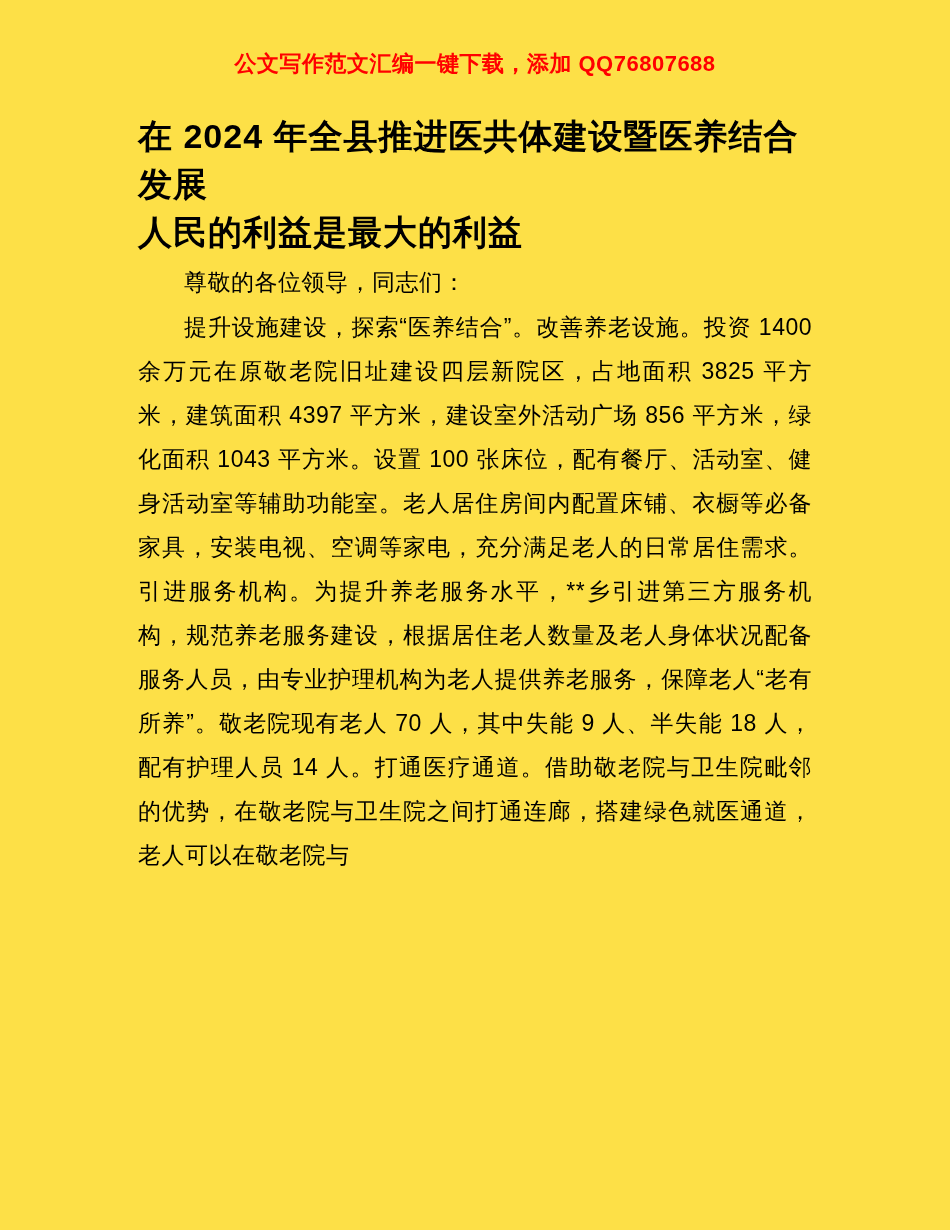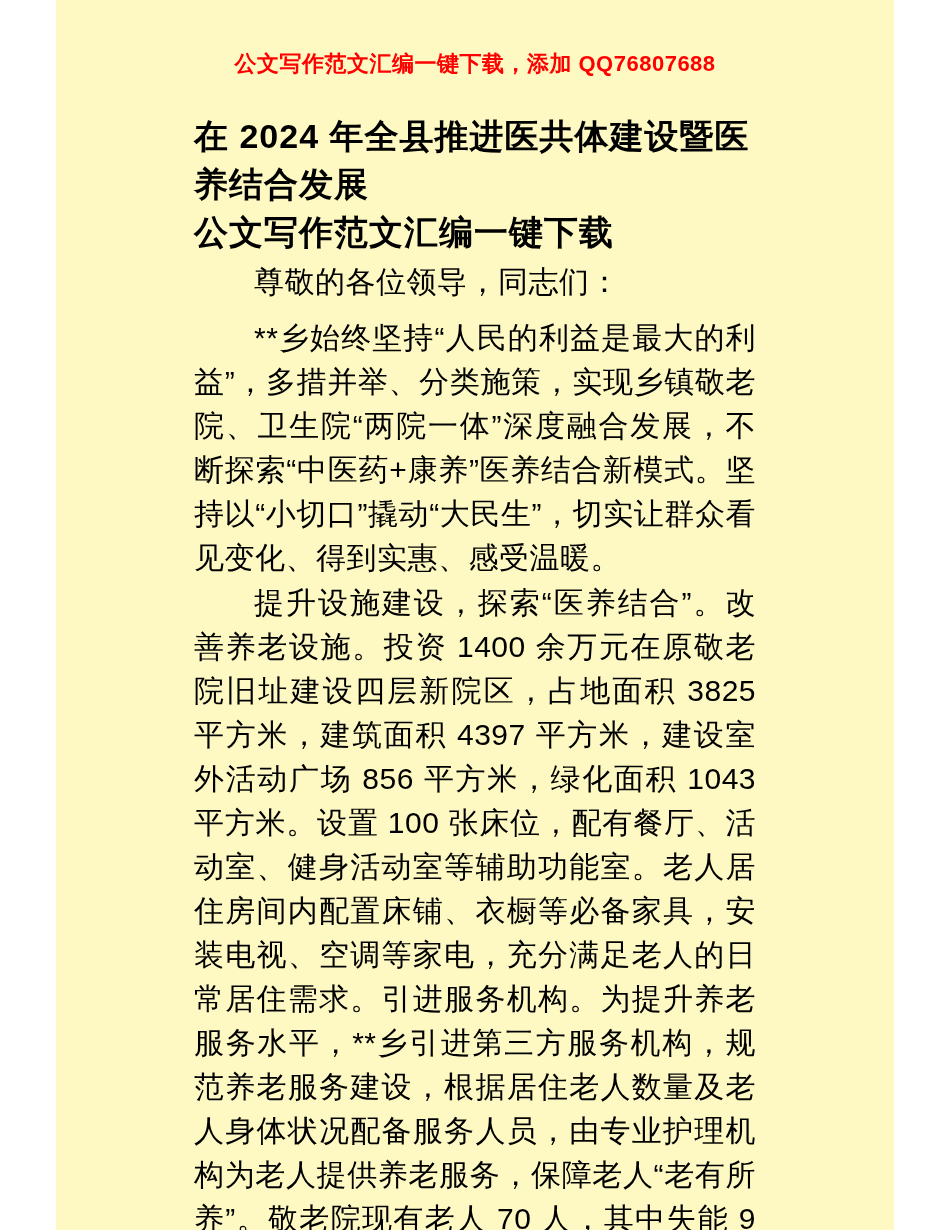--- a/index.html
+++ b/index.html
@@ -1,24 +1,24 @@
 <!DOCTYPE html>
 <html><head>
 <meta charset="utf-8">
 <style>
   html, body {
     margin: 0;
     padding: 0;
     background: #ffffff;
   }
   .page {
-    width: 838px;
+    width: 950px;
     height: 1230px;
     margin: 0 auto;
-    background: #fef9c3;
+    background: #fde047;
     box-sizing: border-box;
     padding: 52px 138px 40px 138px;
     font-family: "Liberation Sans", "DejaVu Sans", sans-serif;
     color: #000000;
     overflow: hidden;
   }
   .ad-banner {
     text-align: center;
     color: #ff0000;
     font-size: 22px;
@@ -33,21 +33,21 @@
     font-weight: 700;
     line-height: 48px;
     text-align: left;
     letter-spacing: 1px;
   }
   .doc-title .title-line {
     display: block;
   }
   .body-para {
     margin: 12px 0 0 0;
-    font-size: 30px;
+    font-size: 23px;
     line-height: 44px;
     text-indent: 2em;
     text-align: justify;
     letter-spacing: 0.5px;
     word-break: break-all;
   }
   .salutation {
     margin-top: 4px;
   }
   .para-2 {
@@ -56,22 +56,21 @@
 </style>
 </head>
 <body>
 
 <div class="page">
 
   <div class="ad-banner">公文写作范文汇编一键下载，添加 QQ76807688</div>
 
   <h1 class="doc-title">
     <span class="title-line">在 2024 年全县推进医共体建设暨医养结合发展</span>
-    <span class="title-line">公文写作范文汇编一键下载</span>
+    <span class="title-line">人民的利益是最大的利益</span>
   </h1>
 
   <p class="body-para salutation">尊敬的各位领导，同志们：</p>
 
-  <p class="body-para para-1">**乡始终坚持“人民的利益是最大的利益”，多措并举、分类施策，实现乡镇敬老院、卫生院“两院一体”深度融合发展，不断探索“中医药+康养”医养结合新模式。坚持以“小切口”撬动“大民生”，切实让群众看见变化、得到实惠、感受温暖。</p>
 
   <p class="body-para para-2">提升设施建设，探索“医养结合”。改善养老设施。投资 1400 余万元在原敬老院旧址建设四层新院区，占地面积 3825 平方米，建筑面积 4397 平方米，建设室外活动广场 856 平方米，绿化面积 1043 平方米。设置 100 张床位，配有餐厅、活动室、健身活动室等辅助功能室。老人居住房间内配置床铺、衣橱等必备家具，安装电视、空调等家电，充分满足老人的日常居住需求。引进服务机构。为提升养老服务水平，**乡引进第三方服务机构，规范养老服务建设，根据居住老人数量及老人身体状况配备服务人员，由专业护理机构为老人提供养老服务，保障老人“老有所养”。敬老院现有老人 70 人，其中失能 9 人、半失能 18 人，配有护理人员 14 人。打通医疗通道。借助敬老院与卫生院毗邻的优势，在敬老院与卫生院之间打通连廊，搭建绿色就医通道，老人可以在敬老院与</p>
 
 </div>
 
 </body></html>

